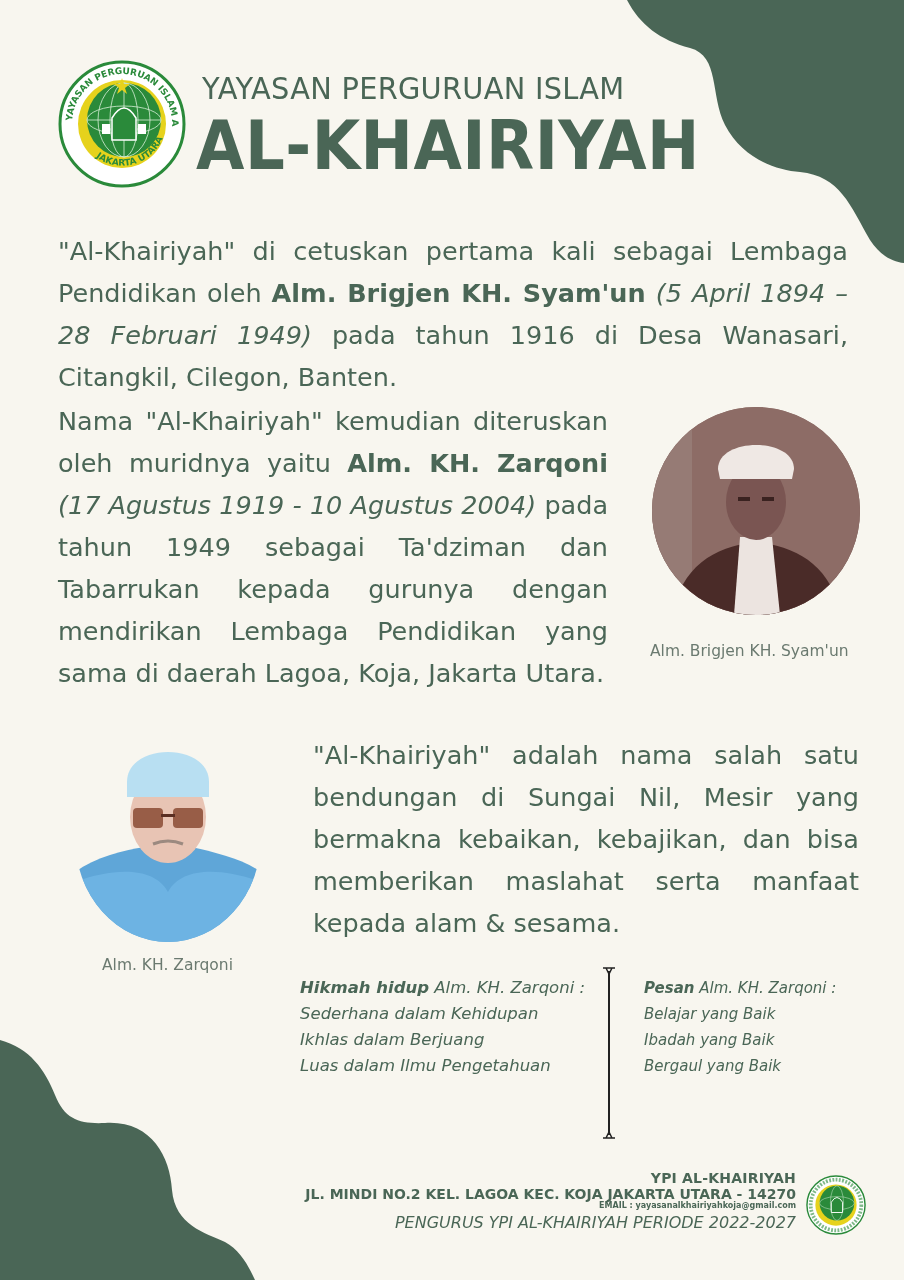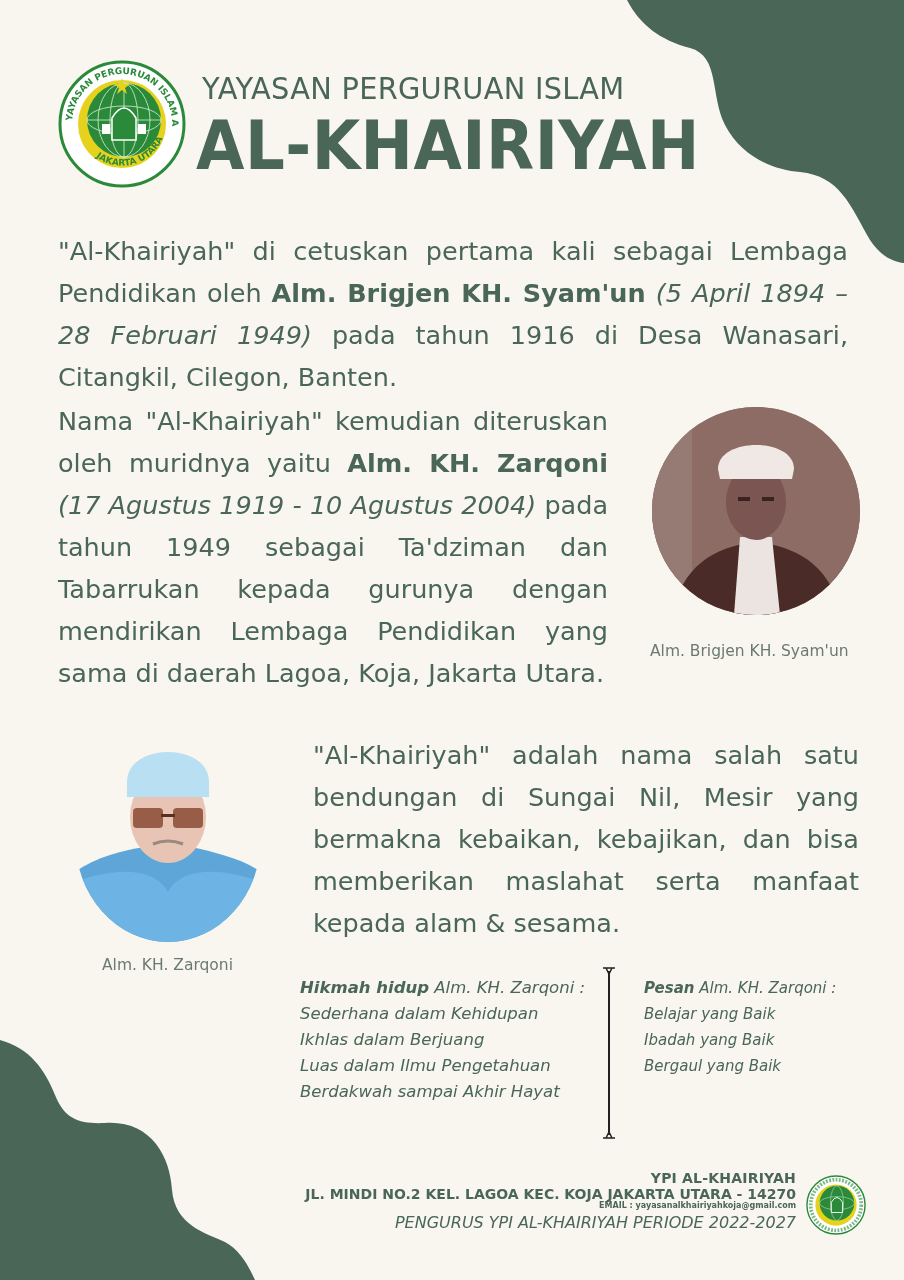--- a/index.html
+++ b/index.html
@@ -138,21 +138,20 @@
 </div>
 <div class="caption cap-2">Alm. KH. Zarqoni</div>
 
 <p class="para p3">"Al-Khairiyah" adalah nama salah satu bendungan di Sungai Nil, Mesir yang bermakna kebaikan, kebajikan, dan bisa memberikan maslahat serta manfaat kepada alam &amp; sesama.</p>
 
 <div class="hikmah">
   <span class="line"><span class="strong-head">Hikmah hidup</span><span> Alm. KH. Zarqoni :</span></span>
   <span class="line">Sederhana dalam Kehidupan</span>
   <span class="line">Ikhlas dalam Berjuang</span>
   <span class="line">Luas dalam Ilmu Pengetahuan</span>
-  <span class="line" style="padding-right:6px">Berdakwah sampai Akhir Hayat</span>
 </div>
 
 <svg class="divider" viewBox="0 0 16 176">
   <line x1="8" y1="6" x2="8" y2="170" stroke="#222" stroke-width="2"></line>
   <path d="M2,3 L14,3 M5,3 L8,9 L11,3" stroke="#222" stroke-width="1.5" fill="none"></path>
   <path d="M2,173 L14,173 M5,173 L8,167 L11,173" stroke="#222" stroke-width="1.5" fill="none"></path>
 </svg>
 
 <div class="pesan">
   <span class="line"><span class="strong-head">Pesan</span><span> Alm. KH. Zarqoni :</span></span>

